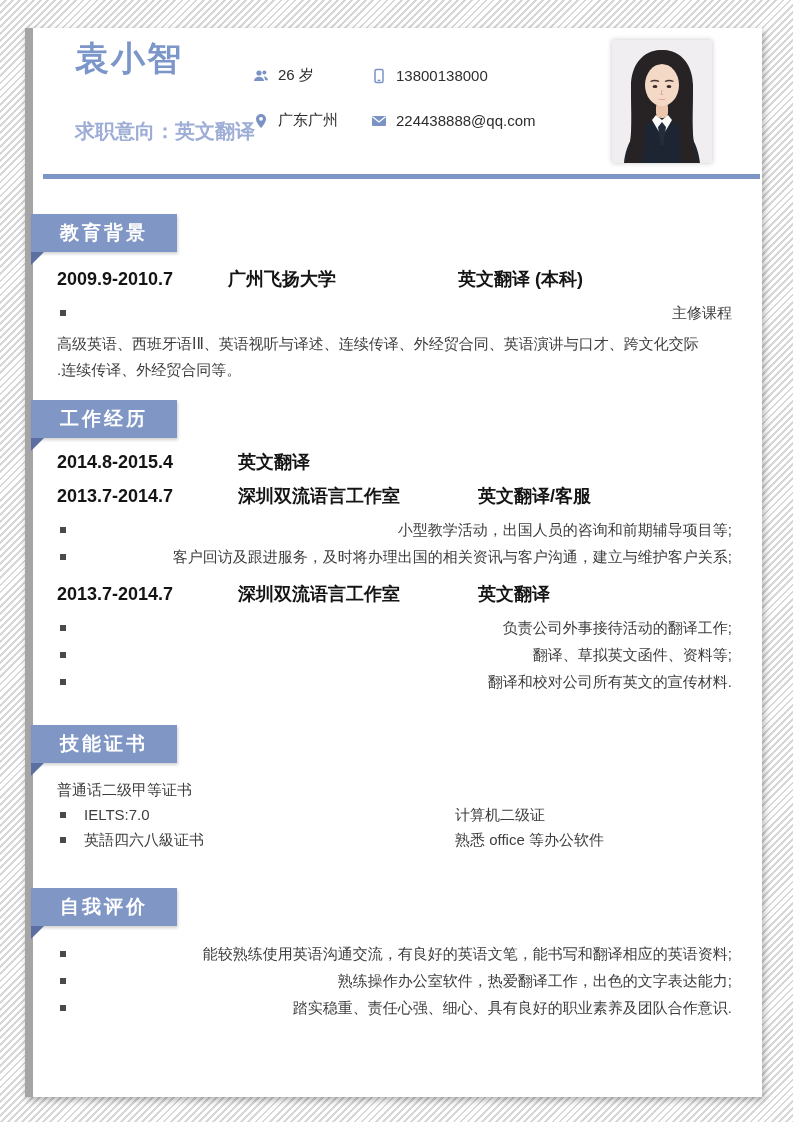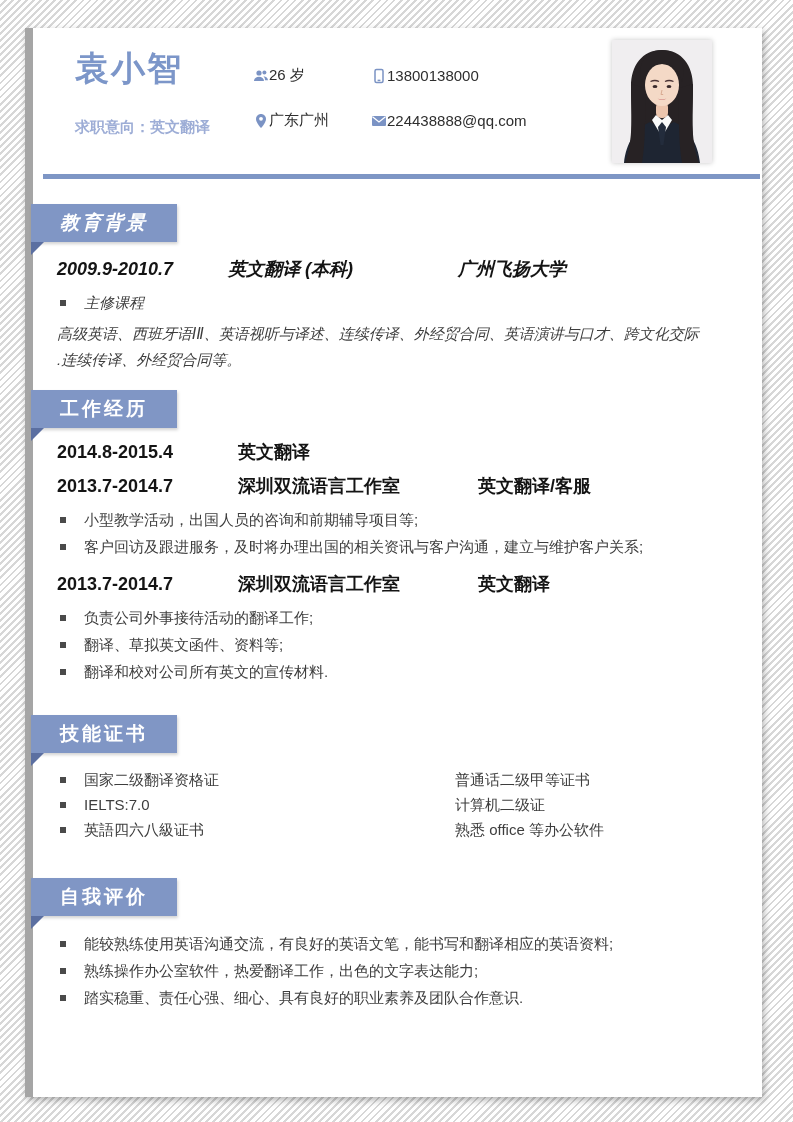--- a/index.html
+++ b/index.html
@@ -11,52 +11,52 @@
   }
   .page {
     position:absolute; left:25px; top:28px; width:737px; height:1069px;
     background:#ffffff; box-shadow:2px 3px 7px rgba(0,0,0,.30);
     padding:0 30px 0 32px;
   }
   .spine { position:absolute; left:0; top:0; width:8px; height:100%; background:#a5a5a5; }
 
   
   .header { position:relative; height:151px; }
-  .name { position:absolute; left:18px; top:22px; margin:0; font-size:34px; font-weight:700;
+  .name { position:absolute; left:18px; top:12px; margin:0; font-size:34px; font-weight:700;
           color:#7C96C9; letter-spacing:2px; line-height:1.1; }
-  .intention { position:absolute; left:18px; top:90px; font-size:15px; color:#9DADD6; font-weight:700; }
+  .intention { position:absolute; left:18px; top:90px; font-size:20px; color:#9DADD6; font-weight:700; }
   .contact { position:absolute; left:196px; top:38px; display:grid;
              grid-template-columns:118px auto; row-gap:26px; font-size:15px; color:#2e2e2e; }
-  .citem { display:flex; align-items:center; white-space:nowrap; }
+  .citem { display:flex; align-items:center; gap:9px; white-space:nowrap; }
   .cicon { display:inline-flex; width:16px; height:16px; flex:0 0 16px; }
   .photo { position:absolute; left:555px; top:12px; width:100px; height:123px;
            box-shadow:0 0 5px rgba(0,0,0,.22); background:#f0eef0; }
   .photo svg { display:block; width:100%; height:100%; }
   .divider { position:absolute; left:-14px; right:-28px; top:146px; height:5px; background:#7E96C5; }
 
   
   .banner {
     position:relative; width:146px; height:38px; margin-left:-26px;
     background:#8096C5; color:#ffffff; font-size:19px; font-weight:700;
     letter-spacing:3px; line-height:38px; padding-left:29px;
     box-shadow:1px 2px 3px rgba(0,0,0,.18);
   }
   .fold { position:absolute; left:0; top:38px; width:13px; height:13px;
           background:#5B6FA1; clip-path:polygon(0 0,100% 0,0 100%); }
 
   
   .entry-head { display:grid; grid-template-columns:171px 230px 1fr;
                 font-weight:700; font-size:18px; color:#141414; margin-top:17px; line-height:20px; }
   .bullets { list-style:none; margin:10px 0 0; padding:0; font-size:15px; color:#3d3d3d; }
-  .bullets li { position:relative; padding-left:27px; line-height:27px; }
+  .bullets li { position:relative; padding-left:27px; line-height:27px;text-align:right; }
   .bullets li::before { content:""; position:absolute; left:3px; top:11px;
                         width:6px; height:6px; background:#4a4a4a; }
   .courses { margin:5px 0 0; font-size:15px; color:#3d3d3d; line-height:26px; }
 
-  .sec-edu  { margin-top:25px;font-style:italic; }
+  .sec-edu  { margin-top:35px; }
   .sec-work { margin-top:17px; }
   .sec-work .entry { margin-top:2px; }
   .sec-work .entry + .entry { margin-top:6px; }
   .sec-work .entry .entry-head { margin-top:14px;gap:10px; }
   .sec-skill { margin-top:30px; }
   .sec-eval  { margin-top:36px; }
 
   .skill-rows { margin-top:14px; font-size:15px; color:#3d3d3d; }
   .skill-row { display:grid; grid-template-columns:398px 1fr; line-height:25px; }
   .skill-left { position:relative; padding-left:27px; }
@@ -139,22 +139,22 @@
       <div class="divider"></div>
     </header>
 
     <section class="sec-edu">
       <div class="banner">
         <span>教育背景</span>
         <i class="fold"></i>
       </div>
       <div class="entry-head">
         <span>2009.9-2010.7</span>
+        <span>广州飞扬大学</span>
         <span>英文翻译 (本科)</span>
-        <span>广州飞扬大学</span>
       </div>
       <ul class="bullets">
         <li>主修课程</li>
       </ul>
       <p class="courses">
         <span>高级英语、西班牙语ⅠⅡ、英语视听与译述、连续传译、外经贸合同、英语演讲与口才、跨文化交际</span><br>
         <span>.连续传译、外经贸合同等。</span>
       </p>
     </section>
 
@@ -197,21 +197,20 @@
       </div>
     </section>
 
     <section class="sec-skill">
       <div class="banner">
         <span>技能证书</span>
         <i class="fold"></i>
       </div>
       <div class="skill-rows">
         <div class="skill-row">
-          <span class="skill-left">国家二级翻译资格证</span>
           <span>普通话二级甲等证书</span>
         </div>
         <div class="skill-row">
           <span class="skill-left">IELTS:7.0</span>
           <span>计算机二级证</span>
         </div>
         <div class="skill-row">
           <span class="skill-left">英語四六八級证书</span>
           <span>熟悉 office 等办公软件</span>
         </div>

